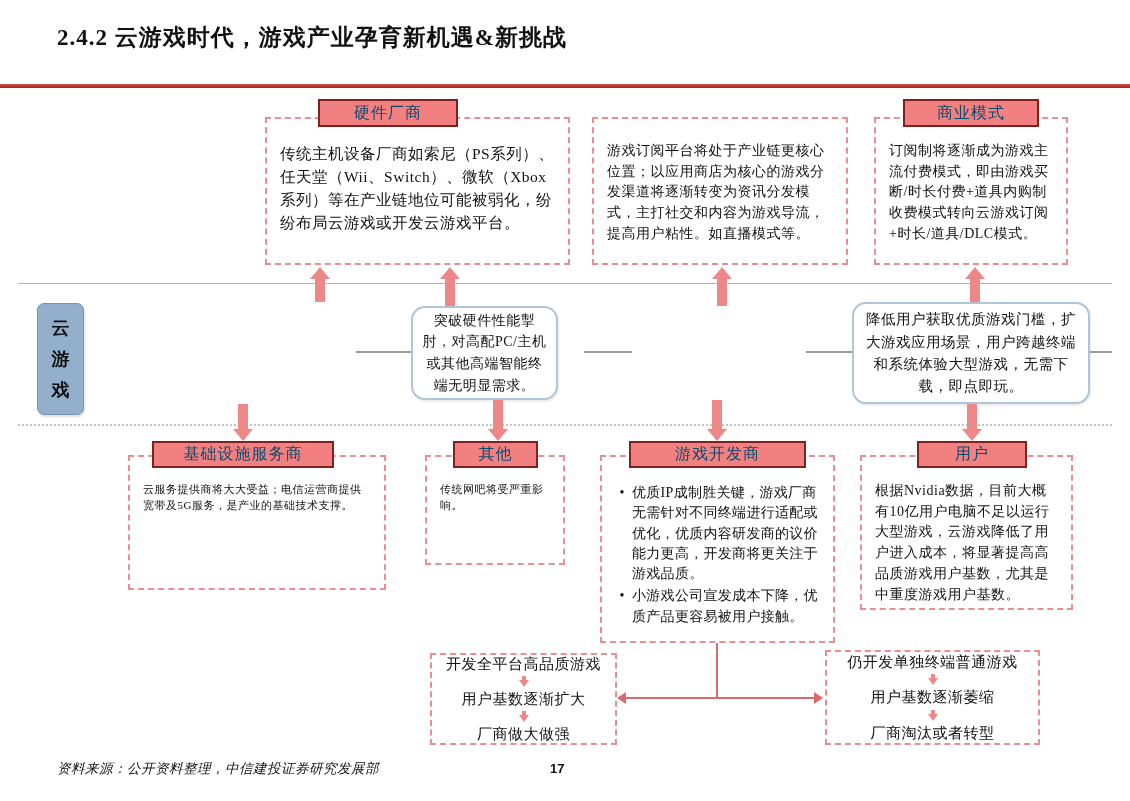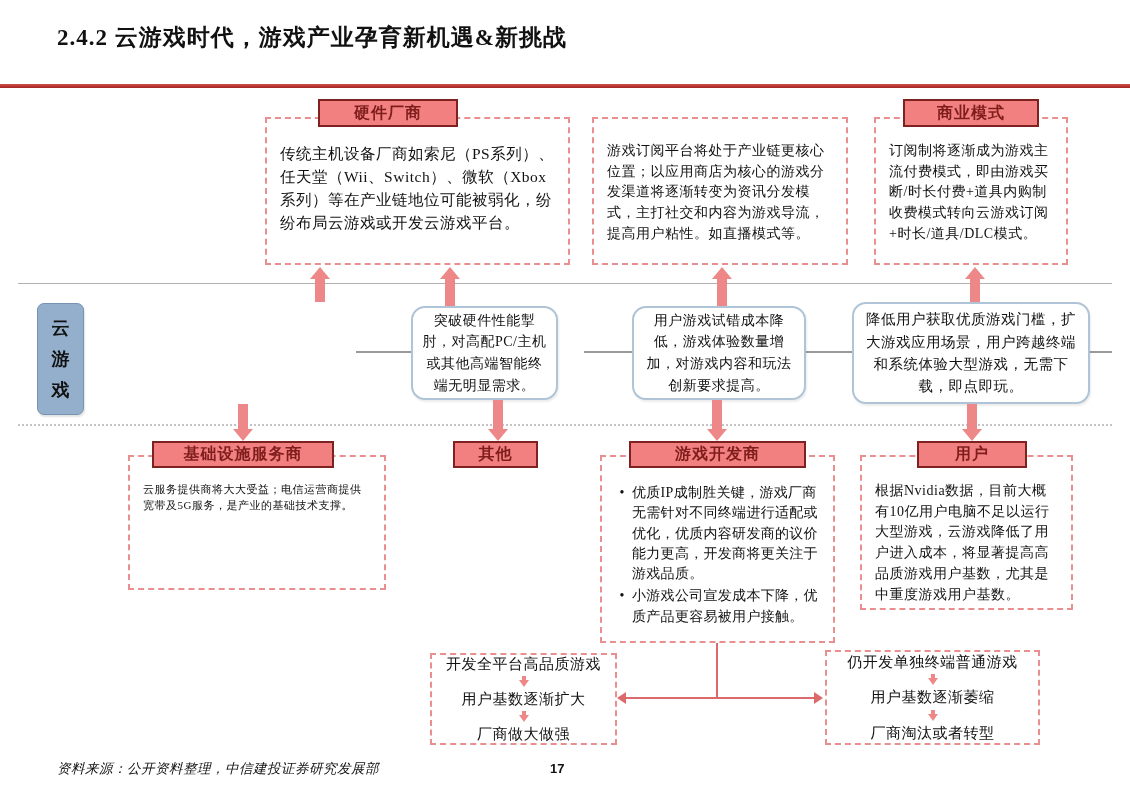--- a/index.html
+++ b/index.html
@@ -11,21 +11,21 @@
   .title{left:57px;top:22px;width:760px;font-size:23px;font-weight:bold;letter-spacing:1px;}
   .rule{left:0;top:84px;width:1130px;height:4px;background:linear-gradient(#d05048,#a02520);}
 
   
   .dashed{border:2px dashed #ea8f8f;background:#fff;box-sizing:border-box;}
   .dashed .txt{padding:24px 12px 6px 13px;line-height:1.48;letter-spacing:0.5px;}
 
   
   .pill{background:#f28080;border:2px solid #7d2220;box-sizing:border-box;
         display:flex;align-items:center;justify-content:center;
-        font-weight:bold;font-size:16px;letter-spacing:1px;color:#7f1d1d;}
+        font-weight:normal;font-size:16px;letter-spacing:1px;color:#0c4a6e;}
 
   
   .mbox{border:2px solid #afc4d6;border-radius:14px;background:#fff;box-sizing:border-box;
         display:flex;align-items:center;justify-content:center;text-align:center;
         line-height:1.55;letter-spacing:0.5px;padding:4px 8px;box-shadow:1px 2px 2px rgba(0,0,0,0.08);}
 
   
   .vlabel{background:#93afcb;border:1.5px solid #7593b3;border-radius:7px;box-sizing:border-box;
           display:flex;align-items:center;justify-content:center;box-shadow:1px 2px 2px rgba(0,0,0,0.12);}
   .vlabel span{width:1.15em;word-break:break-all;text-align:center;font-weight:bold;
@@ -115,21 +115,20 @@
   <div class="abs seg" style="left:356px;width:55px;"></div>
   <div class="abs seg" style="left:584px;width:48px;"></div>
   <div class="abs seg" style="left:806px;width:46px;"></div>
   <div class="abs seg" style="left:1090px;width:22px;"></div>
 
   <div class="abs vlabel" style="left:37px;top:303px;width:47px;height:112px;">
     <span>云游戏</span>
   </div>
 
   <div class="abs mbox fs14" style="left:411px;top:306px;width:147px;height:94px;">突破硬件性能掣肘，对高配PC/主机或其他高端智能终端无明显需求。</div>
-  <div class="abs mbox fs14" style="left:632px;top:306px;width:174px;height:94px;">用户游戏试错成本降低，游戏体验数量增加，对游戏内容和玩法创新要求提高。</div>
   <div class="abs mbox fs145" style="left:852px;top:302px;width:238px;height:102px;">降低用户获取优质游戏门槛，扩大游戏应用场景，用户跨越终端和系统体验大型游戏，无需下载，即点即玩。</div>
 
   <div class="abs arrow up" style="left:310px;top:267px;height:35px;">
       <div class="shaft"></div>
       <div class="head"></div>
     </div>
   <div class="abs arrow up" style="left:440px;top:267px;height:39px;">
       <div class="shaft"></div>
       <div class="head"></div>
     </div>
@@ -157,20 +156,23 @@
   <div class="abs arrow down" style="left:962px;top:404px;height:37px;">
       <div class="shaft"></div>
       <div class="head"></div>
     </div>
 
   <div class="abs dashed" style="left:128px;top:455px;width:258px;height:135px;">
     <div class="txt fs15">云服务提供商将大大受益；电信运营商提供宽带及5G服务，是产业的基础技术支撑。</div>
   </div>
   <div class="abs pill" style="left:152px;top:441px;width:182px;height:27px;">基础设施服务商</div>
 
+  <div class="abs dashed" style="left:425px;top:455px;width:140px;height:110px;">
+    <div class="txt fs15">传统网吧将受严重影响。</div>
+  </div>
   <div class="abs pill" style="left:453px;top:441px;width:85px;height:27px;">其他</div>
 
   <div class="abs dashed" style="left:600px;top:455px;width:235px;height:188px;">
     <div class="blist fs14">
       <div class="brow">
         <span class="dot">•</span>
         <span>优质IP成制胜关键，游戏厂商无需针对不同终端进行适配或优化，优质内容研发商的议价能力更高，开发商将更关注于游戏品质。</span>
       </div>
       <div class="brow">
         <span class="dot">•</span>

